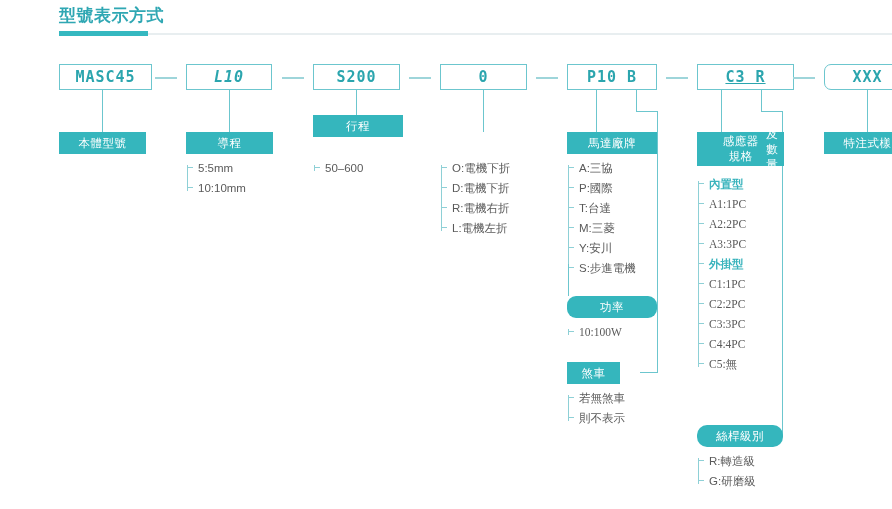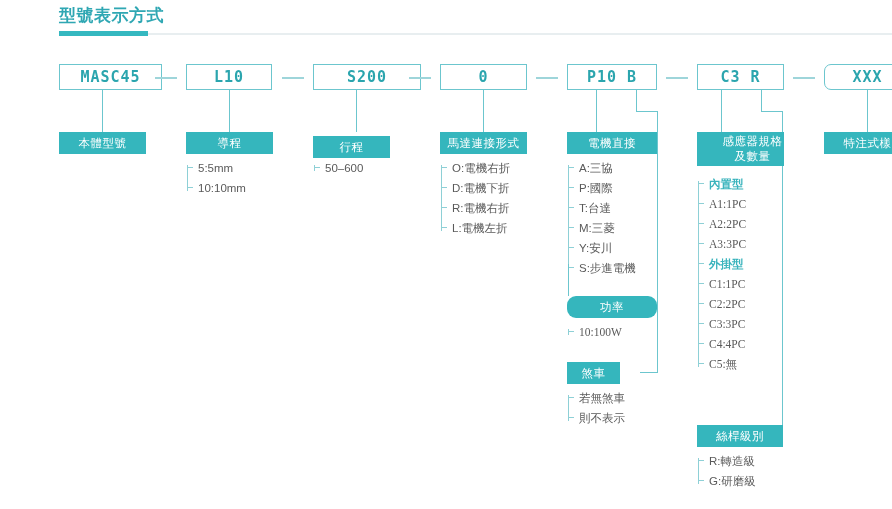--- a/index.html
+++ b/index.html
@@ -88,26 +88,26 @@
 </style>
 </head>
 <body>
 
 <div class="root">
 
   <div class="page-title">型號表示方式</div>
   <div class="rule-thin"></div>
   <div class="rule-thick"></div>
 
-  <div class="code-box" style="left:11px;top:64px;width:103px;">MASC45</div>
-  <div class="code-box" style="left:138px;top:64px;width:86px;">L10</div>
-  <div class="code-box" style="left:265px;top:64px;width:108px;">S200</div>
+  <div class="code-box" style="left:11px;top:64px;width:93px;">MASC45</div>
+  <div class="code-box" style="left:138px;top:64px;width:86px;font-style:italic;">L10</div>
+  <div class="code-box" style="left:265px;top:64px;width:87px;">S200</div>
   <div class="code-box" style="left:392px;top:64px;width:87px;">0</div>
   <div class="code-box" style="left:519px;top:64px;width:90px;">P10  B</div>
-  <div class="code-box" style="left:649px;top:64px;width:87px;">C3  R</div>
+  <div class="code-box" style="left:649px;top:64px;width:97px;text-decoration:underline;">C3  R</div>
   <div class="code-box" style="left:776px;top:64px;width:87px;border-radius:7px;">XXX</div>
 
   <div class="dash" style="left:107px;top:77px;width:22px;"></div>
   <div class="dash" style="left:234px;top:77px;width:22px;"></div>
   <div class="dash" style="left:361px;top:77px;width:22px;"></div>
   <div class="dash" style="left:488px;top:77px;width:22px;"></div>
   <div class="dash" style="left:618px;top:77px;width:22px;"></div>
   <div class="dash" style="left:745px;top:77px;width:22px;"></div>
 
   <div class="vline" style="left:54px;top:90px;height:42px;"></div>
@@ -131,36 +131,35 @@
 
   <div class="label-box" style="left:11px;top:132px;width:87px;height:22px;">本體型號</div>
 
   <div class="label-box" style="left:138px;top:132px;width:87px;height:22px;">導程</div>
   <div class="opt-list" style="left:139px;top:158px;">
     <div class="spine" style="height:26px;"></div>
     <div class="opt">5:5mm</div>
     <div class="opt">10:10mm</div>
   </div>
 
-  <div class="label-box" style="left:265px;top:136px;width:77px;height:22px;">行程</div>
+  <div class="label-box" style="left:265px;top:115px;width:90px;height:22px;">行程</div>
   <div class="opt-list" style="left:266px;top:158px;">
     <div class="spine" style="height:6px;"></div>
     <div class="opt">50–600</div>
   </div>
 
-  <div class="label-box" style="left:392px;top:132px;width:87px;height:22px;">馬達連接形式</div>
   <div class="opt-list" style="left:393px;top:158px;">
     <div class="spine" style="height:66px;"></div>
-    <div class="opt">O:電機右折</div>
+    <div class="opt">O:電機下折</div>
     <div class="opt">D:電機下折</div>
     <div class="opt">R:電機右折</div>
     <div class="opt">L:電機左折</div>
   </div>
 
-  <div class="label-box" style="left:519px;top:132px;width:90px;height:22px;">電機直接</div>
+  <div class="label-box" style="left:519px;top:132px;width:90px;height:22px;">馬達廠牌</div>
   <div class="opt-list" style="left:520px;top:158px;">
     <div class="spine" style="height:106px;"></div>
     <div class="opt">A:三協</div>
     <div class="opt">P:國際</div>
     <div class="opt">T:台達</div>
     <div class="opt">M:三菱</div>
     <div class="opt">Y:安川</div>
     <div class="opt">S:步進電機</div>
   </div>
 
@@ -171,39 +170,39 @@
     <div class="opt">10:100W</div>
   </div>
 
   <div class="label-box" style="left:519px;top:362px;width:53px;height:22px;">煞車</div>
   <div class="opt-list" style="left:520px;top:388px;">
     <div class="spine" style="height:26px;"></div>
     <div class="opt">若無煞車</div>
     <div class="opt">則不表示</div>
   </div>
 
-  <div class="label-box" style="left:649px;top:132px;width:87px;height:34px;flex-direction:column;padding-left:24px;">
+  <div class="label-box" style="left:649px;top:132px;width:87px;height:34px;padding-left:24px;">
     <span>感應器規格</span>
     <span>及數量</span>
   </div>
   <div class="opt-list" style="left:650px;top:174px;font-family:Liberation Serif, serif;">
     <div class="spine" style="height:186px;"></div>
     <div class="opt heading">內置型</div>
     <div class="opt">A1:1PC</div>
     <div class="opt">A2:2PC</div>
     <div class="opt">A3:3PC</div>
     <div class="opt heading">外掛型</div>
     <div class="opt">C1:1PC</div>
     <div class="opt">C2:2PC</div>
     <div class="opt">C3:3PC</div>
     <div class="opt">C4:4PC</div>
     <div class="opt">C5:無</div>
   </div>
 
-  <div class="label-box" style="left:649px;top:425px;width:86px;height:22px;">絲桿級別</div>
+  <div class="label-box" style="left:649px;top:425px;width:86px;height:22px;border-radius:10px;">絲桿級別</div>
   <div class="opt-list" style="left:650px;top:451px;">
     <div class="spine" style="height:26px;"></div>
     <div class="opt">R:轉造級</div>
     <div class="opt">G:研磨級</div>
   </div>
 
   <div class="label-box" style="left:776px;top:132px;width:87px;height:22px;">特注式樣</div>
 
 </div>
 

